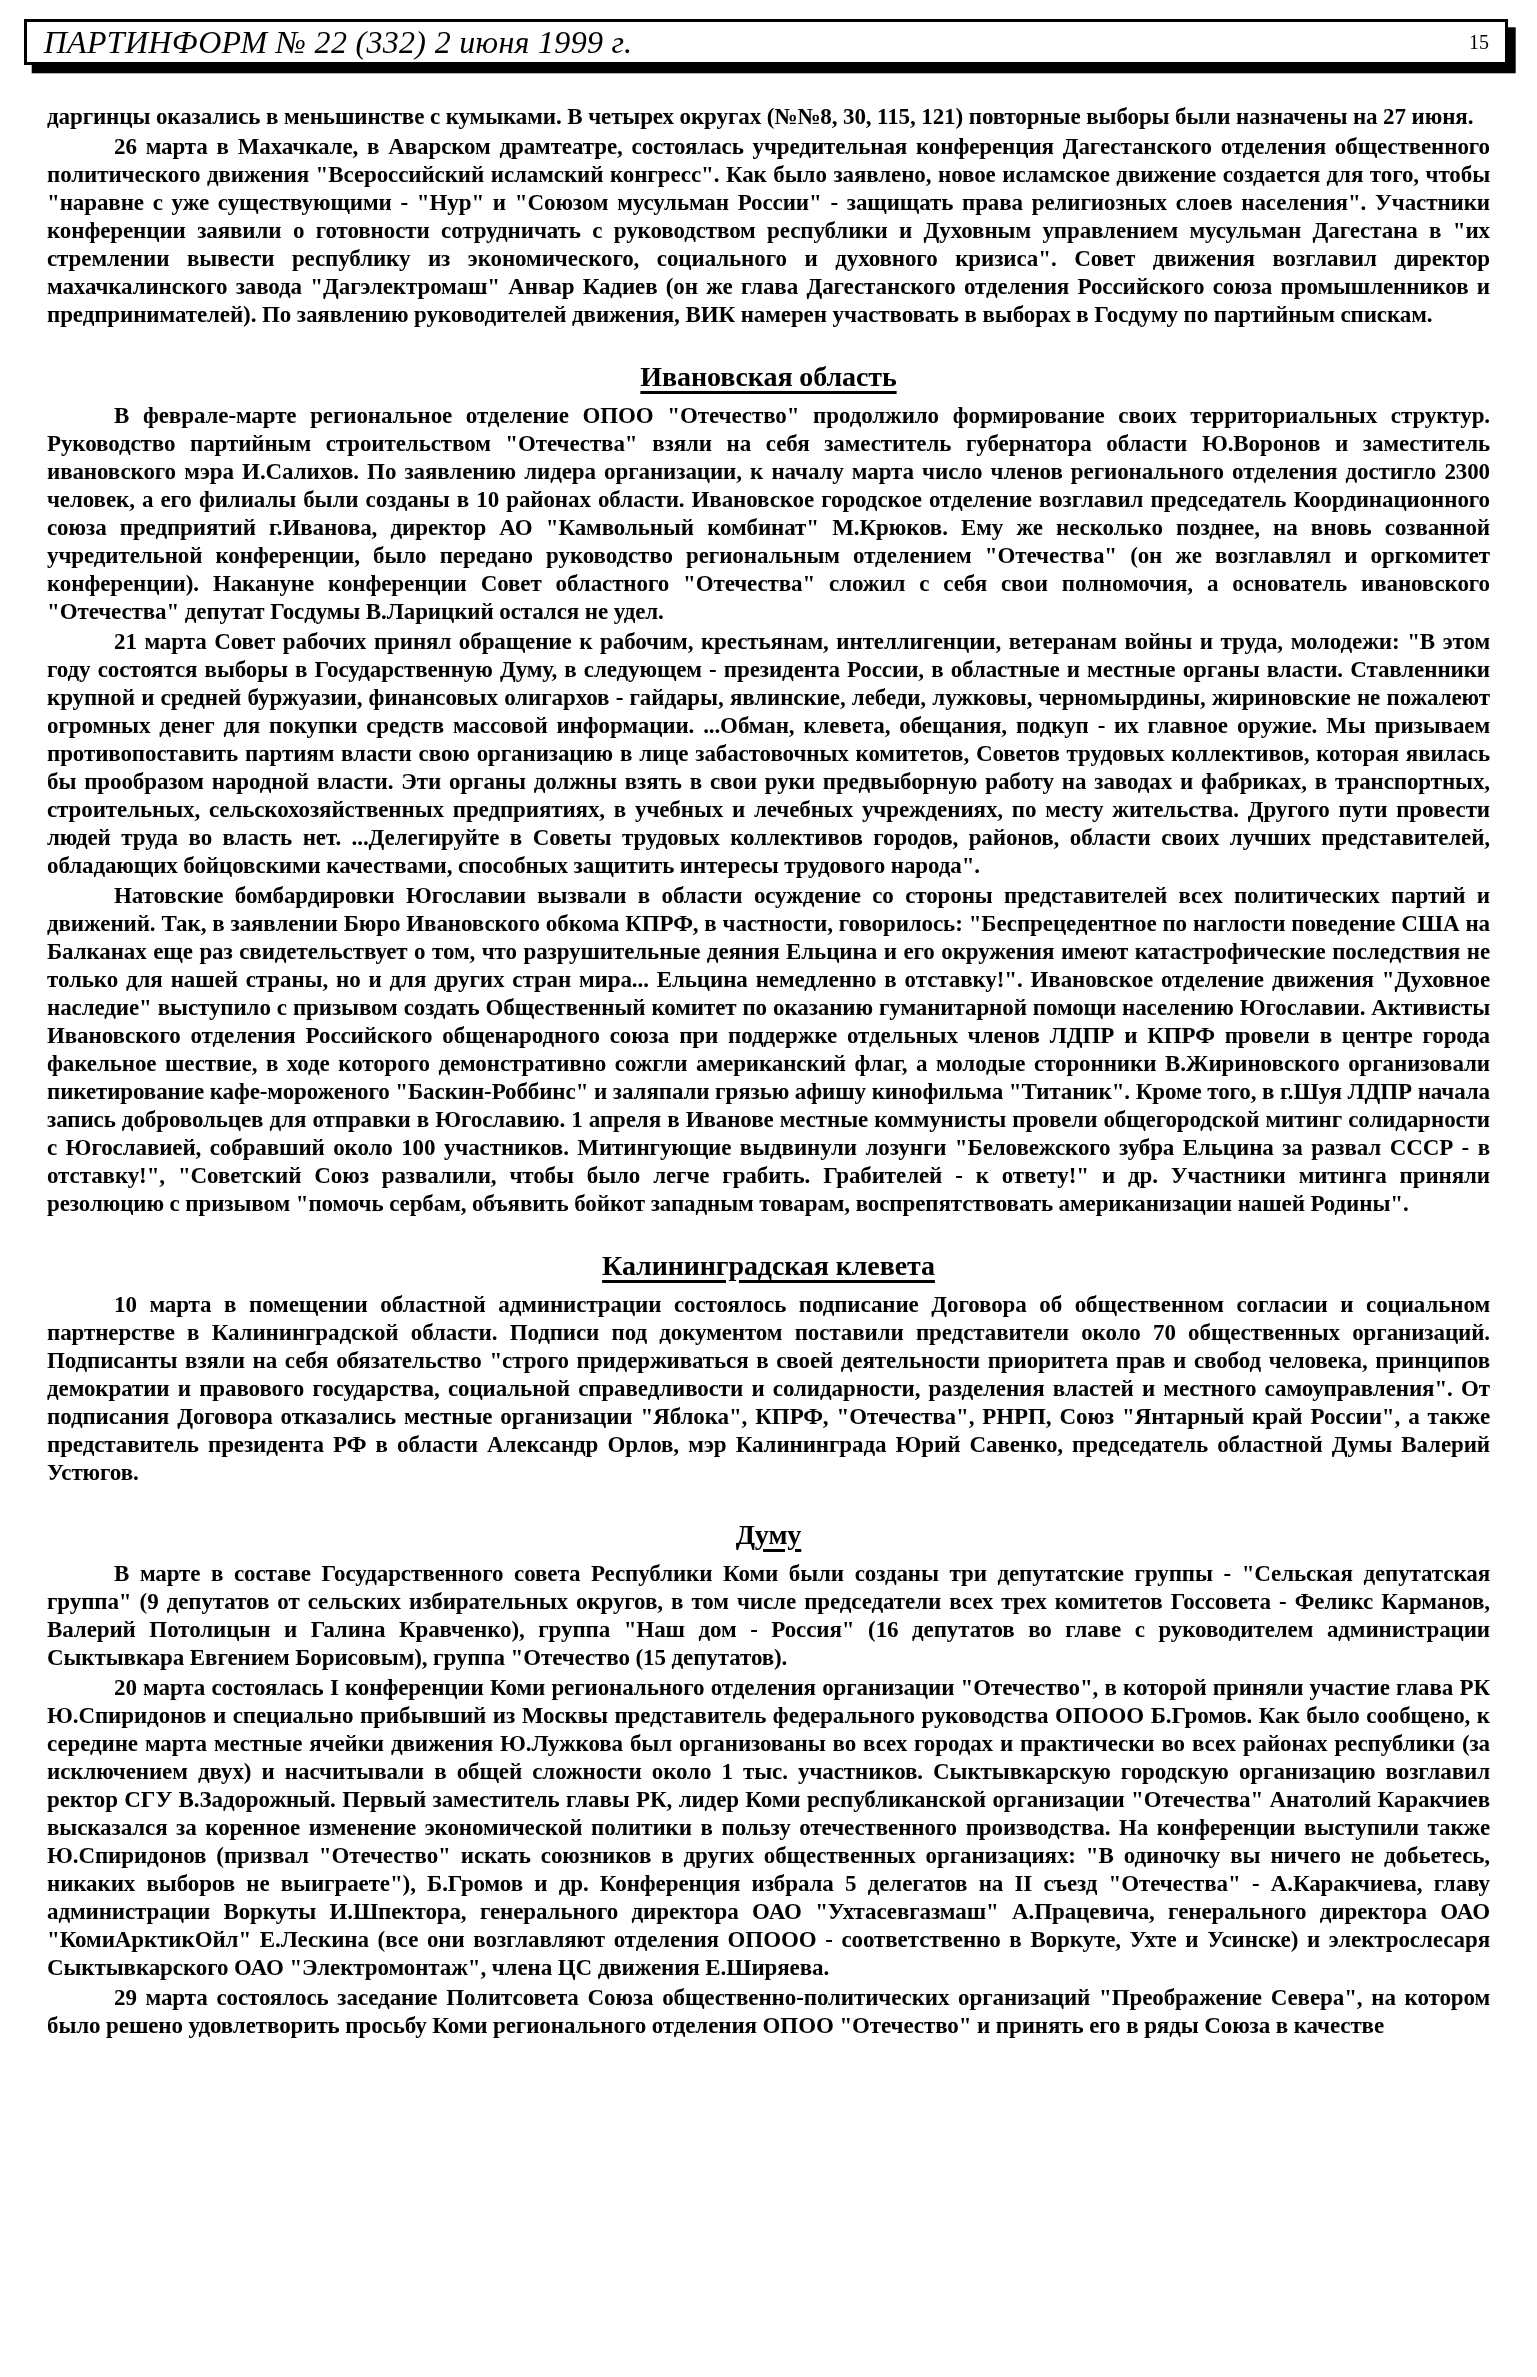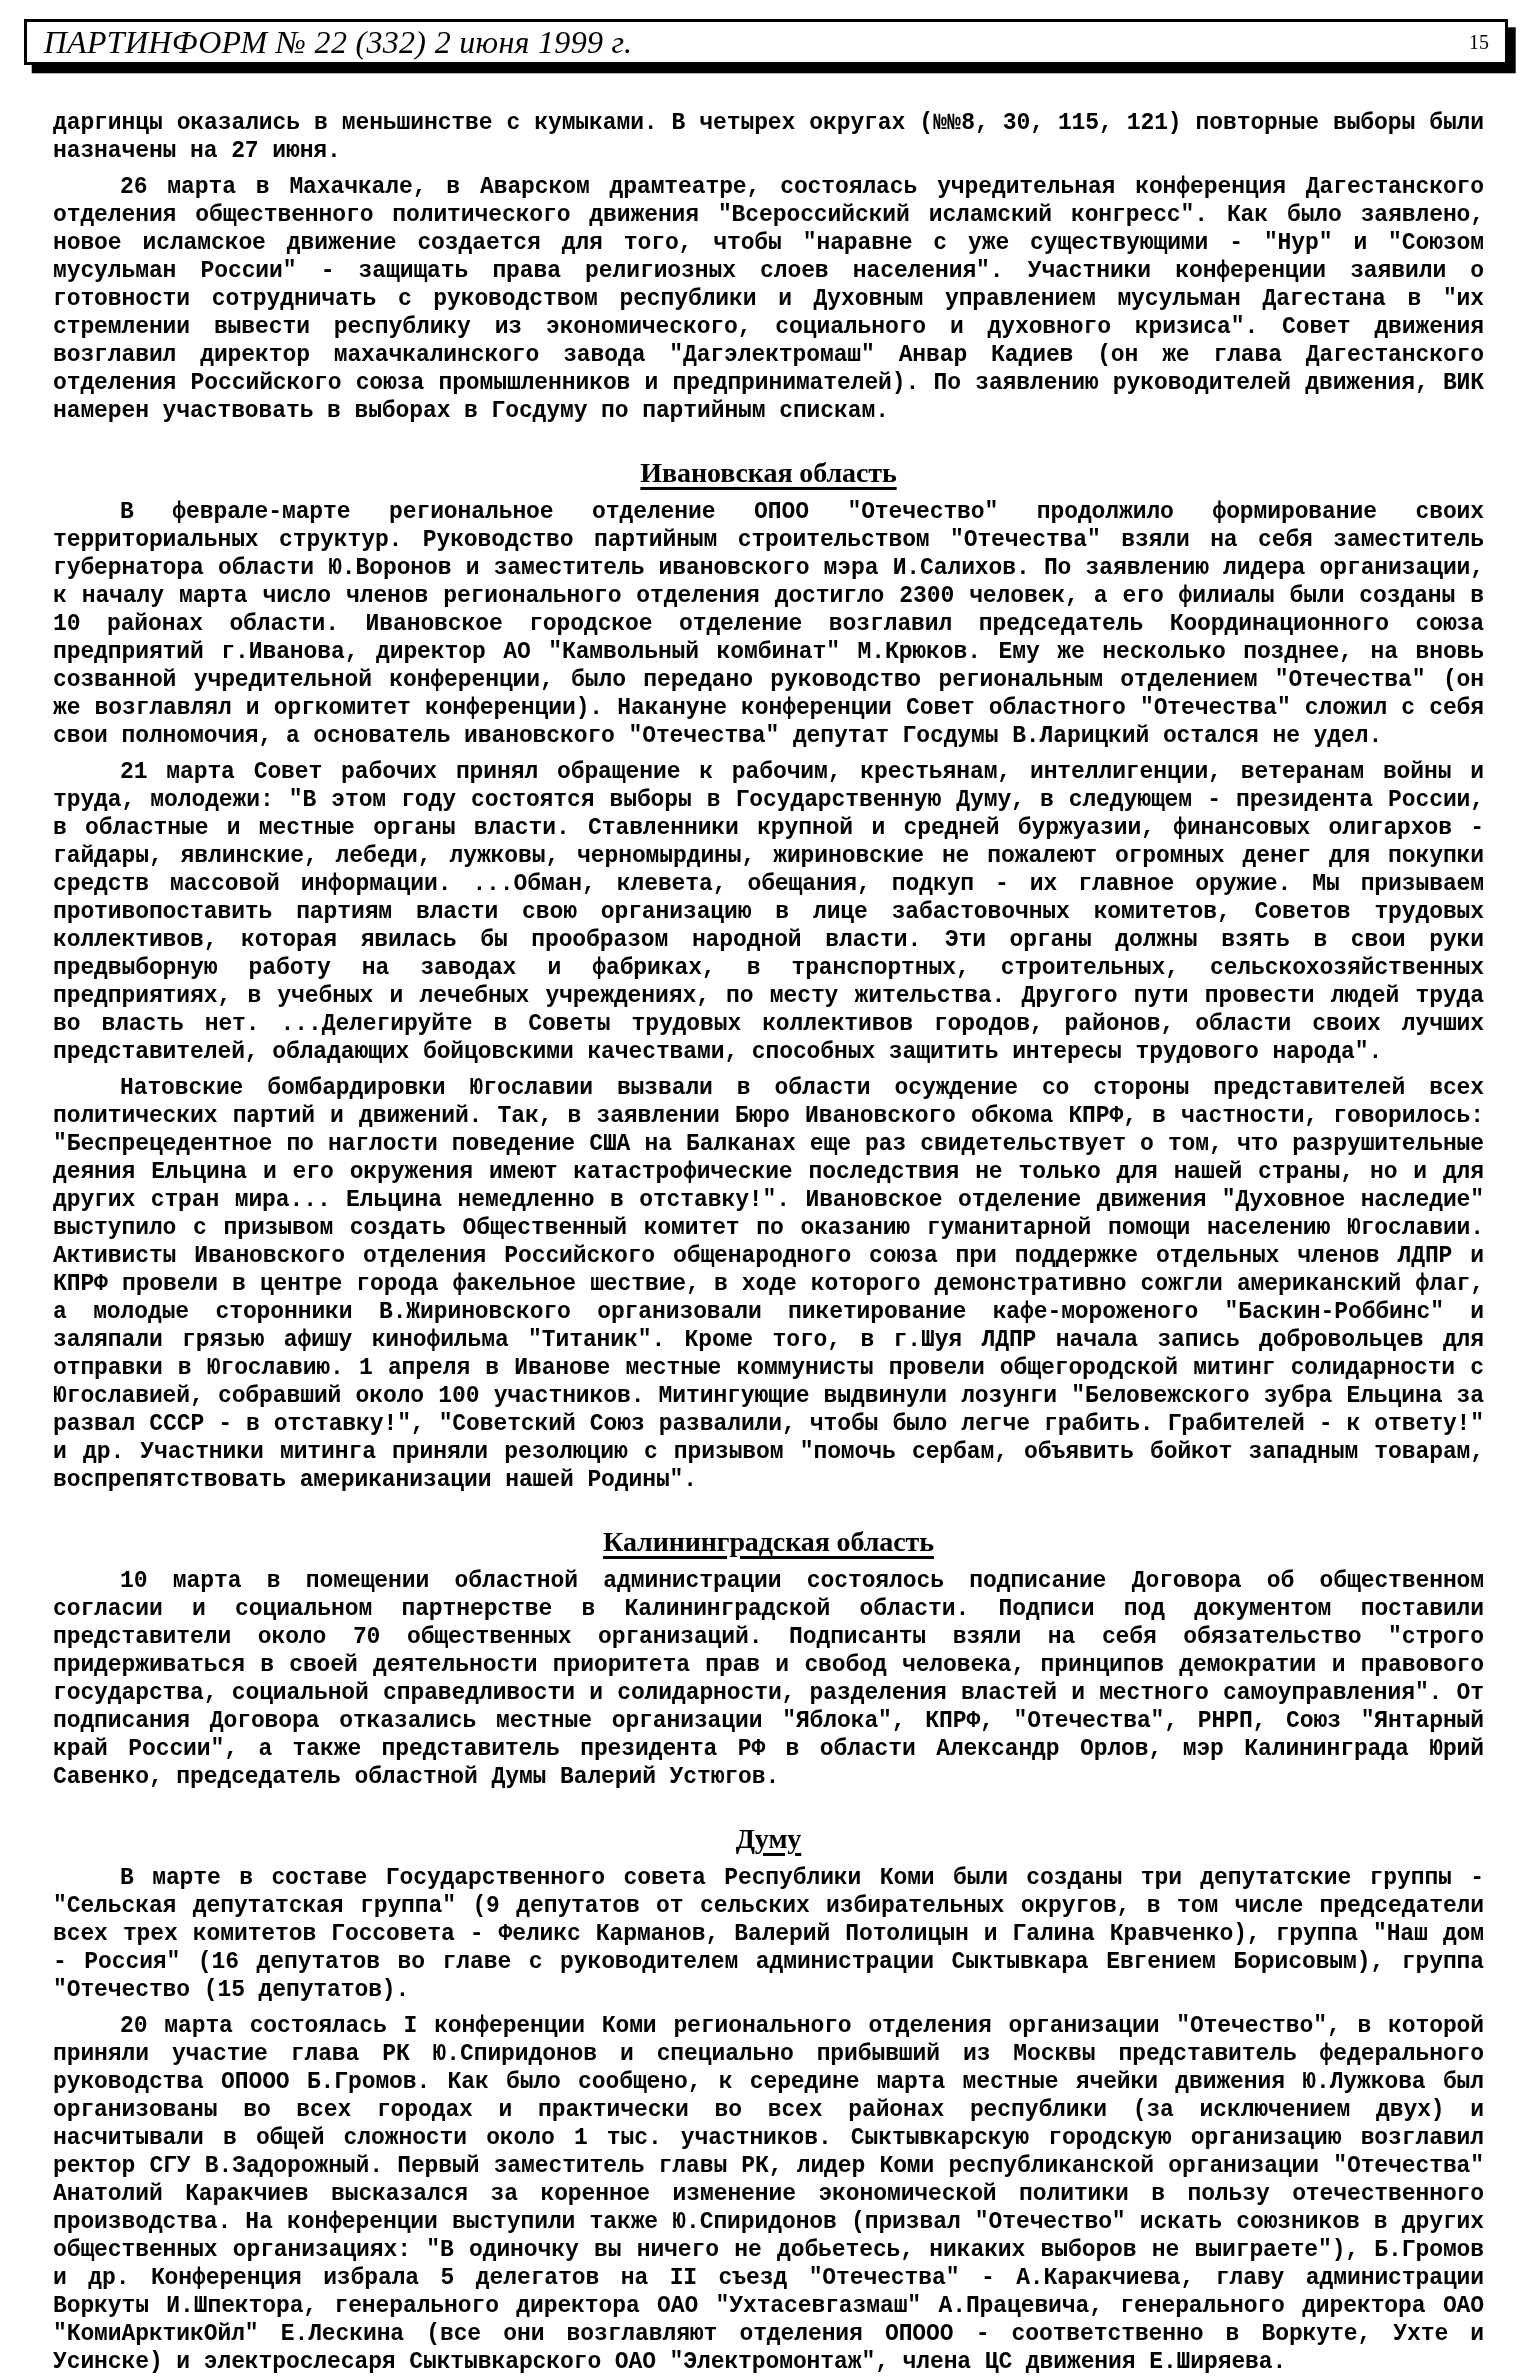--- a/index.html
+++ b/index.html
@@ -31,21 +31,21 @@
 
   
   .body-text {
     padding: 36px 45px 0 45px;
     font-weight: bold;
     font-size: 23px;
     line-height: 28px;
     text-align: justify;
     letter-spacing: -0.1px;
   }
-  .para { margin: 8px; text-indent: 67px; font-family: Liberation Mono, monospace; }
+  .para { margin: 2px; text-indent: 67px; }
   .para.flush { text-indent: 0; }
 
   .section-heading {
     margin: 32px 0 9px 0;
     text-align: center;
     font-size: 28px;
     line-height: 32px;
     font-weight: bold;
   }
   .section-heading .hl {
@@ -67,21 +67,21 @@
   <main class="body-text">
 
     <p class="para flush">даргинцы оказались в меньшинстве с кумыками. В четырех округах (№№8, 30, 115, 121) повторные выборы были назначены на 27 июня.</p>
     <p class="para">26 марта в Махачкале, в Аварском драмтеатре, состоялась учредительная конференция Дагестанского отделения общественного политического движения "Всероссийский исламский конгресс". Как было заявлено, новое исламское движение создается для того, чтобы "наравне с уже существующими - "Нур" и "Союзом мусульман России" - защищать права религиозных слоев населения". Участники конференции заявили о готовности сотрудничать с руководством республики и Духовным управлением мусульман Дагестана в "их стремлении вывести республику из экономического, социального и духовного кризиса". Совет движения возглавил директор махачкалинского завода "Дагэлектромаш" Анвар Кадиев (он же глава Дагестанского отделения Российского союза промышленников и предпринимателей). По заявлению руководителей движения, ВИК намерен участвовать в выборах в Госдуму по партийным спискам.</p>
 
     <h2 class="section-heading"><span class="hl">Ивановская область</span></h2>
     <p class="para">В феврале-марте региональное отделение ОПОО "Отечество" продолжило формирование своих территориальных структур. Руководство партийным строительством "Отечества" взяли на себя заместитель губернатора области Ю.Воронов и заместитель ивановского мэра И.Салихов. По заявлению лидера организации, к началу марта число членов регионального отделения достигло 2300 человек, а его филиалы были созданы в 10 районах области. Ивановское городское отделение возглавил председатель Координационного союза предприятий г.Иванова, директор АО "Камвольный комбинат" М.Крюков. Ему же несколько позднее, на вновь созванной учредительной конференции, было передано руководство региональным отделением "Отечества" (он же возглавлял и оргкомитет конференции). Накануне конференции Совет областного "Отечества" сложил с себя свои полномочия, а основатель ивановского "Отечества" депутат Госдумы В.Ларицкий остался не удел.</p>
     <p class="para">21 марта Совет рабочих принял обращение к рабочим, крестьянам, интеллигенции, ветеранам войны и труда, молодежи: "В этом году состоятся выборы в Государственную Думу, в следующем - президента России, в областные и местные органы власти. Ставленники крупной и средней буржуазии, финансовых олигархов - гайдары, явлинские, лебеди, лужковы, черномырдины, жириновские не пожалеют огромных денег для покупки средств массовой информации. ...Обман, клевета, обещания, подкуп - их главное оружие. Мы призываем противопоставить партиям власти свою организацию в лице забастовочных комитетов, Советов трудовых коллективов, которая явилась бы прообразом народной власти. Эти органы должны взять в свои руки предвыборную работу на заводах и фабриках, в транспортных, строительных, сельскохозяйственных предприятиях, в учебных и лечебных учреждениях, по месту жительства. Другого пути провести людей труда во власть нет. ...Делегируйте в Советы трудовых коллективов городов, районов, области своих лучших представителей, обладающих бойцовскими качествами, способных защитить интересы трудового народа".</p>
     <p class="para">Натовские бомбардировки Югославии вызвали в области осуждение со стороны представителей всех политических партий и движений. Так, в заявлении Бюро Ивановского обкома КПРФ, в частности, говорилось: "Беспрецедентное по наглости поведение США на Балканах еще раз свидетельствует о том, что разрушительные деяния Ельцина и его окружения имеют катастрофические последствия не только для нашей страны, но и для других стран мира... Ельцина немедленно в отставку!". Ивановское отделение движения "Духовное наследие" выступило с призывом создать Общественный комитет по оказанию гуманитарной помощи населению Югославии. Активисты Ивановского отделения Российского общенародного союза при поддержке отдельных членов ЛДПР и КПРФ провели в центре города факельное шествие, в ходе которого демонстративно сожгли американский флаг, а молодые сторонники В.Жириновского организовали пикетирование кафе-мороженого "Баскин-Роббинс" и заляпали грязью афишу кинофильма "Титаник". Кроме того, в г.Шуя ЛДПР начала запись добровольцев для отправки в Югославию. 1 апреля в Иванове местные коммунисты провели общегородской митинг солидарности с Югославией, собравший около 100 участников. Митингующие выдвинули лозунги "Беловежского зубра Ельцина за развал СССР - в отставку!", "Советский Союз развалили, чтобы было легче грабить. Грабителей - к ответу!" и др. Участники митинга приняли резолюцию с призывом "помочь сербам, объявить бойкот западным товарам, воспрепятствовать американизации нашей Родины".</p>
 
-    <h2 class="section-heading"><span class="hl">Калининградская область</span></h2>
+    <h2 class="section-heading"><span class="hl">Калининградская клевета</span></h2>
     <p class="para">10 марта в помещении областной администрации состоялось подписание Договора об общественном согласии и социальном партнерстве в Калининградской области. Подписи под документом поставили представители около 70 общественных организаций. Подписанты взяли на себя обязательство "строго придерживаться в своей деятельности приоритета прав и свобод человека, принципов демократии и правового государства, социальной справедливости и солидарности, разделения властей и местного самоуправления". От подписания Договора отказались местные организации "Яблока", КПРФ, "Отечества", РНРП, Союз "Янтарный край России", а также представитель президента РФ в области Александр Орлов, мэр Калининграда Юрий Савенко, председатель областной Думы Валерий Устюгов.</p>
 
     <h2 class="section-heading"><span class="hl">Думу</span></h2>
     <p class="para">В марте в составе Государственного совета Республики Коми были созданы три депутатские группы - "Сельская депутатская группа" (9 депутатов от сельских избирательных округов, в том числе председатели всех трех комитетов Госсовета - Феликс Карманов, Валерий Потолицын и Галина Кравченко), группа "Наш дом - Россия" (16 депутатов во главе с руководителем администрации Сыктывкара Евгением Борисовым), группа "Отечество (15 депутатов).</p>
     <p class="para">20 марта состоялась I конференции Коми регионального отделения организации "Отечество", в которой приняли участие глава РК Ю.Спиридонов и специально прибывший из Москвы представитель федерального руководства ОПООО Б.Громов. Как было сообщено, к середине марта местные ячейки движения Ю.Лужкова был организованы во всех городах и практически во всех районах республики (за исключением двух) и насчитывали в общей сложности около 1 тыс. участников. Сыктывкарскую городскую организацию возглавил ректор СГУ В.Задорожный. Первый заместитель главы РК, лидер Коми республиканской организации "Отечества" Анатолий Каракчиев высказался за коренное изменение экономической политики в пользу отечественного производства. На конференции выступили также Ю.Спиридонов (призвал "Отечество" искать союзников в других общественных организациях: "В одиночку вы ничего не добьетесь, никаких выборов не выиграете"), Б.Громов и др. Конференция избрала 5 делегатов на II съезд "Отечества" - А.Каракчиева, главу администрации Воркуты И.Шпектора, генерального директора ОАО "Ухтасевгазмаш" А.Працевича, генерального директора ОАО "КомиАрктикОйл" Е.Лескина (все они возглавляют отделения ОПООО - соответственно в Воркуте, Ухте и Усинске) и электрослесаря Сыктывкарского ОАО "Электромонтаж", члена ЦС движения Е.Ширяева.</p>
     <p class="para">29 марта состоялось заседание Политсовета Союза общественно-политических организаций "Преображение Севера", на котором было решено удовлетворить просьбу Коми регионального отделения ОПОО "Отечество" и принять его в ряды Союза в качестве</p>
 
   </main>
 </div>
 

